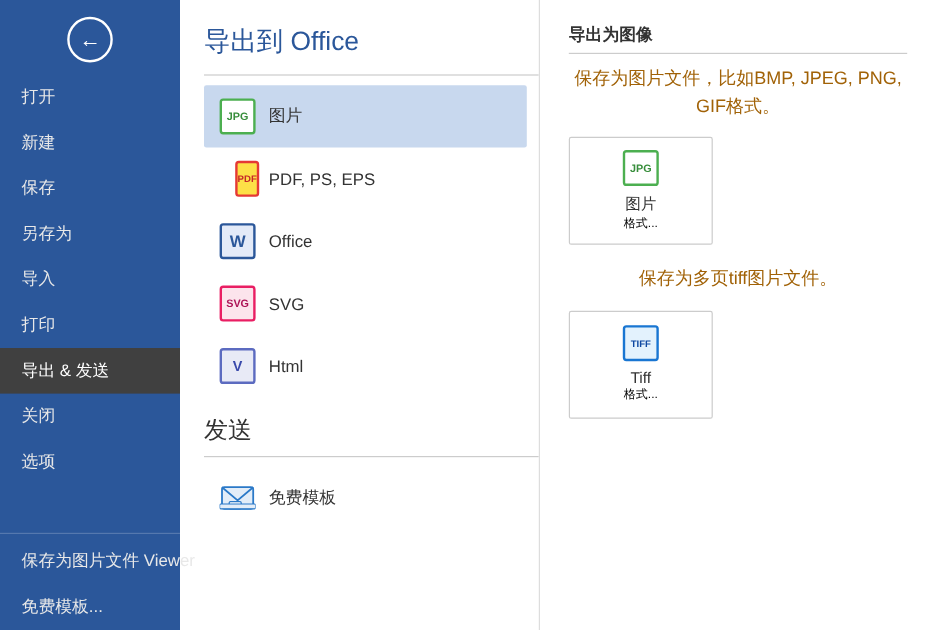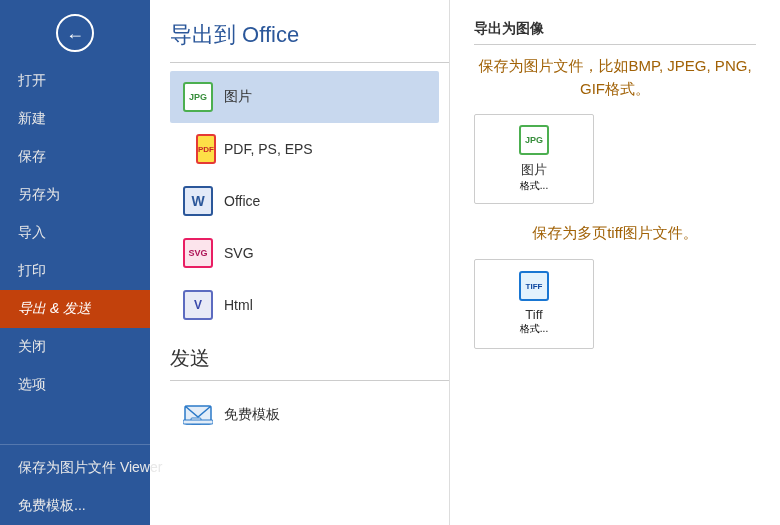--- a/index.html
+++ b/index.html
@@ -38,23 +38,22 @@
     }
 
     .sidebar-item {
       padding: 10px 18px;
       font-size: 14px;
       cursor: pointer;
       color: #e8e8e8;
       white-space: nowrap;
     }
     .sidebar-item.active {
-      background: #c2410c;
+      background: #404040;
       color: #fff;
-      font-style: italic;
     }
 
     .sidebar-bottom {
       margin-top: auto;
     }
     .sidebar-separator {
       height: 1px;
       background: rgba(255,255,255,0.2);
       margin: 4px 0;
     }

